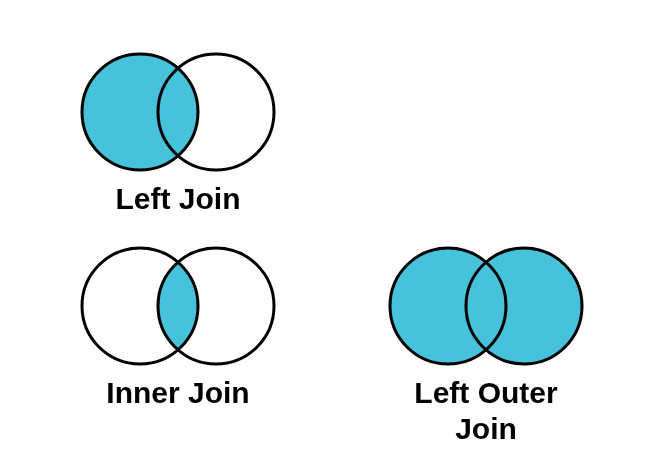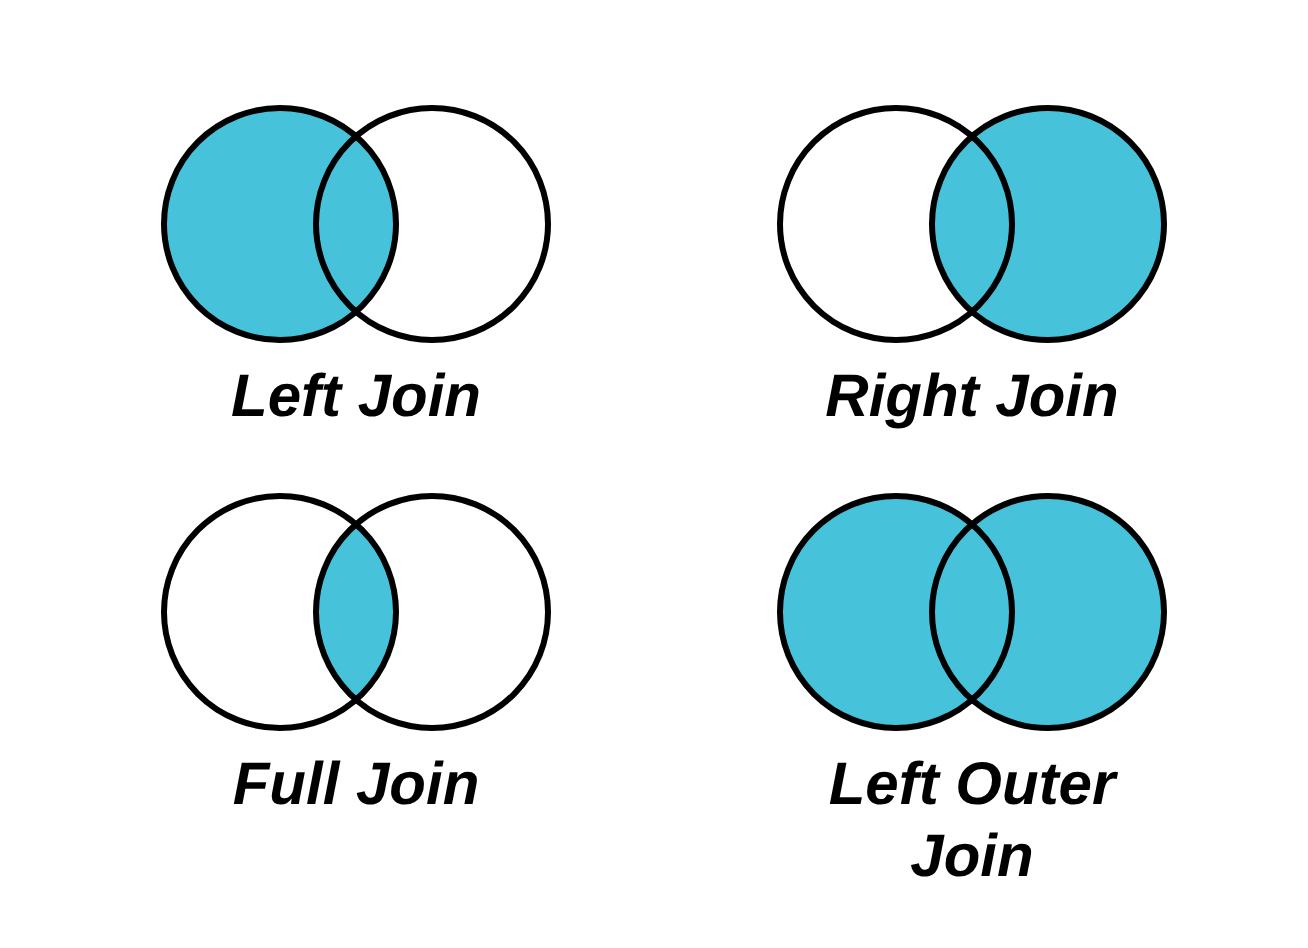--- a/index.html
+++ b/index.html
@@ -15,21 +15,20 @@
     position: absolute;
     inset: 0;
   }
   .venn-cell {
     position: absolute;
     width: 196px;
     margin: 0;
     display: flex;
     flex-direction: column;
     align-items: center;
-    font-style: italic;
   }
   .venn-cell.pos-tl { left: 80px;  top: 51px; }
   .venn-cell.pos-tr { left: 388px; top: 51px; }
   .venn-cell.pos-bl { left: 80px;  top: 245px; }
   .venn-cell.pos-br { left: 388px; top: 245px; }
   .venn {
     display: block;
     width: 196px;
     height: 122px;
   }
@@ -57,50 +56,35 @@
         </defs>
         <circle cx="60" cy="61" r="58" fill="#46C3DB"></circle>
         <circle cx="136" cy="61" r="58" fill="#FFFFFF"></circle>
         <circle cx="60" cy="61" r="58" fill="#46C3DB" clip-path="url(#clip-left-join)"></circle>
         <circle cx="60" cy="61" r="58" fill="none" stroke="#000000" stroke-width="3"></circle>
         <circle cx="136" cy="61" r="58" fill="none" stroke="#000000" stroke-width="3"></circle>
       </svg>
     <figcaption class="venn-label">Left Join</figcaption>
   </figure>
 
-  <figure class="venn-cell pos-tr">
-    <svg class="venn" xmlns="http://www.w3.org/2000/svg" viewBox="0 0 196 122">
-        <defs>
-          <clipPath id="clip-right-join">
-            <circle cx="136" cy="61" r="58"></circle>
-          </clipPath>
-        </defs>
-        <circle cx="60" cy="61" r="58" fill="#FFFFFF"></circle>
-        <circle cx="136" cy="61" r="58" fill="#46C3DB"></circle>
-        <circle cx="60" cy="61" r="58" fill="#46C3DB" clip-path="url(#clip-right-join)"></circle>
-        <circle cx="60" cy="61" r="58" fill="none" stroke="#000000" stroke-width="3"></circle>
-        <circle cx="136" cy="61" r="58" fill="none" stroke="#000000" stroke-width="3"></circle>
-      </svg>
-    <figcaption class="venn-label">Right Join</figcaption>
-  </figure>
 
   <figure class="venn-cell pos-bl">
     <svg class="venn" xmlns="http://www.w3.org/2000/svg" viewBox="0 0 196 122">
         <defs>
           <clipPath id="clip-inner-join">
             <circle cx="136" cy="61" r="58"></circle>
           </clipPath>
         </defs>
         <circle cx="60" cy="61" r="58" fill="#FFFFFF"></circle>
         <circle cx="136" cy="61" r="58" fill="#FFFFFF"></circle>
         <circle cx="60" cy="61" r="58" fill="#46C3DB" clip-path="url(#clip-inner-join)"></circle>
         <circle cx="60" cy="61" r="58" fill="none" stroke="#000000" stroke-width="3"></circle>
         <circle cx="136" cy="61" r="58" fill="none" stroke="#000000" stroke-width="3"></circle>
       </svg>
-    <figcaption class="venn-label">Full Join</figcaption>
+    <figcaption class="venn-label">Inner Join</figcaption>
   </figure>
 
   <figure class="venn-cell pos-br">
     <svg class="venn" xmlns="http://www.w3.org/2000/svg" viewBox="0 0 196 122">
         <defs>
           <clipPath id="clip-full-outer-join">
             <circle cx="136" cy="61" r="58"></circle>
           </clipPath>
         </defs>
         <circle cx="60" cy="61" r="58" fill="#46C3DB"></circle>

